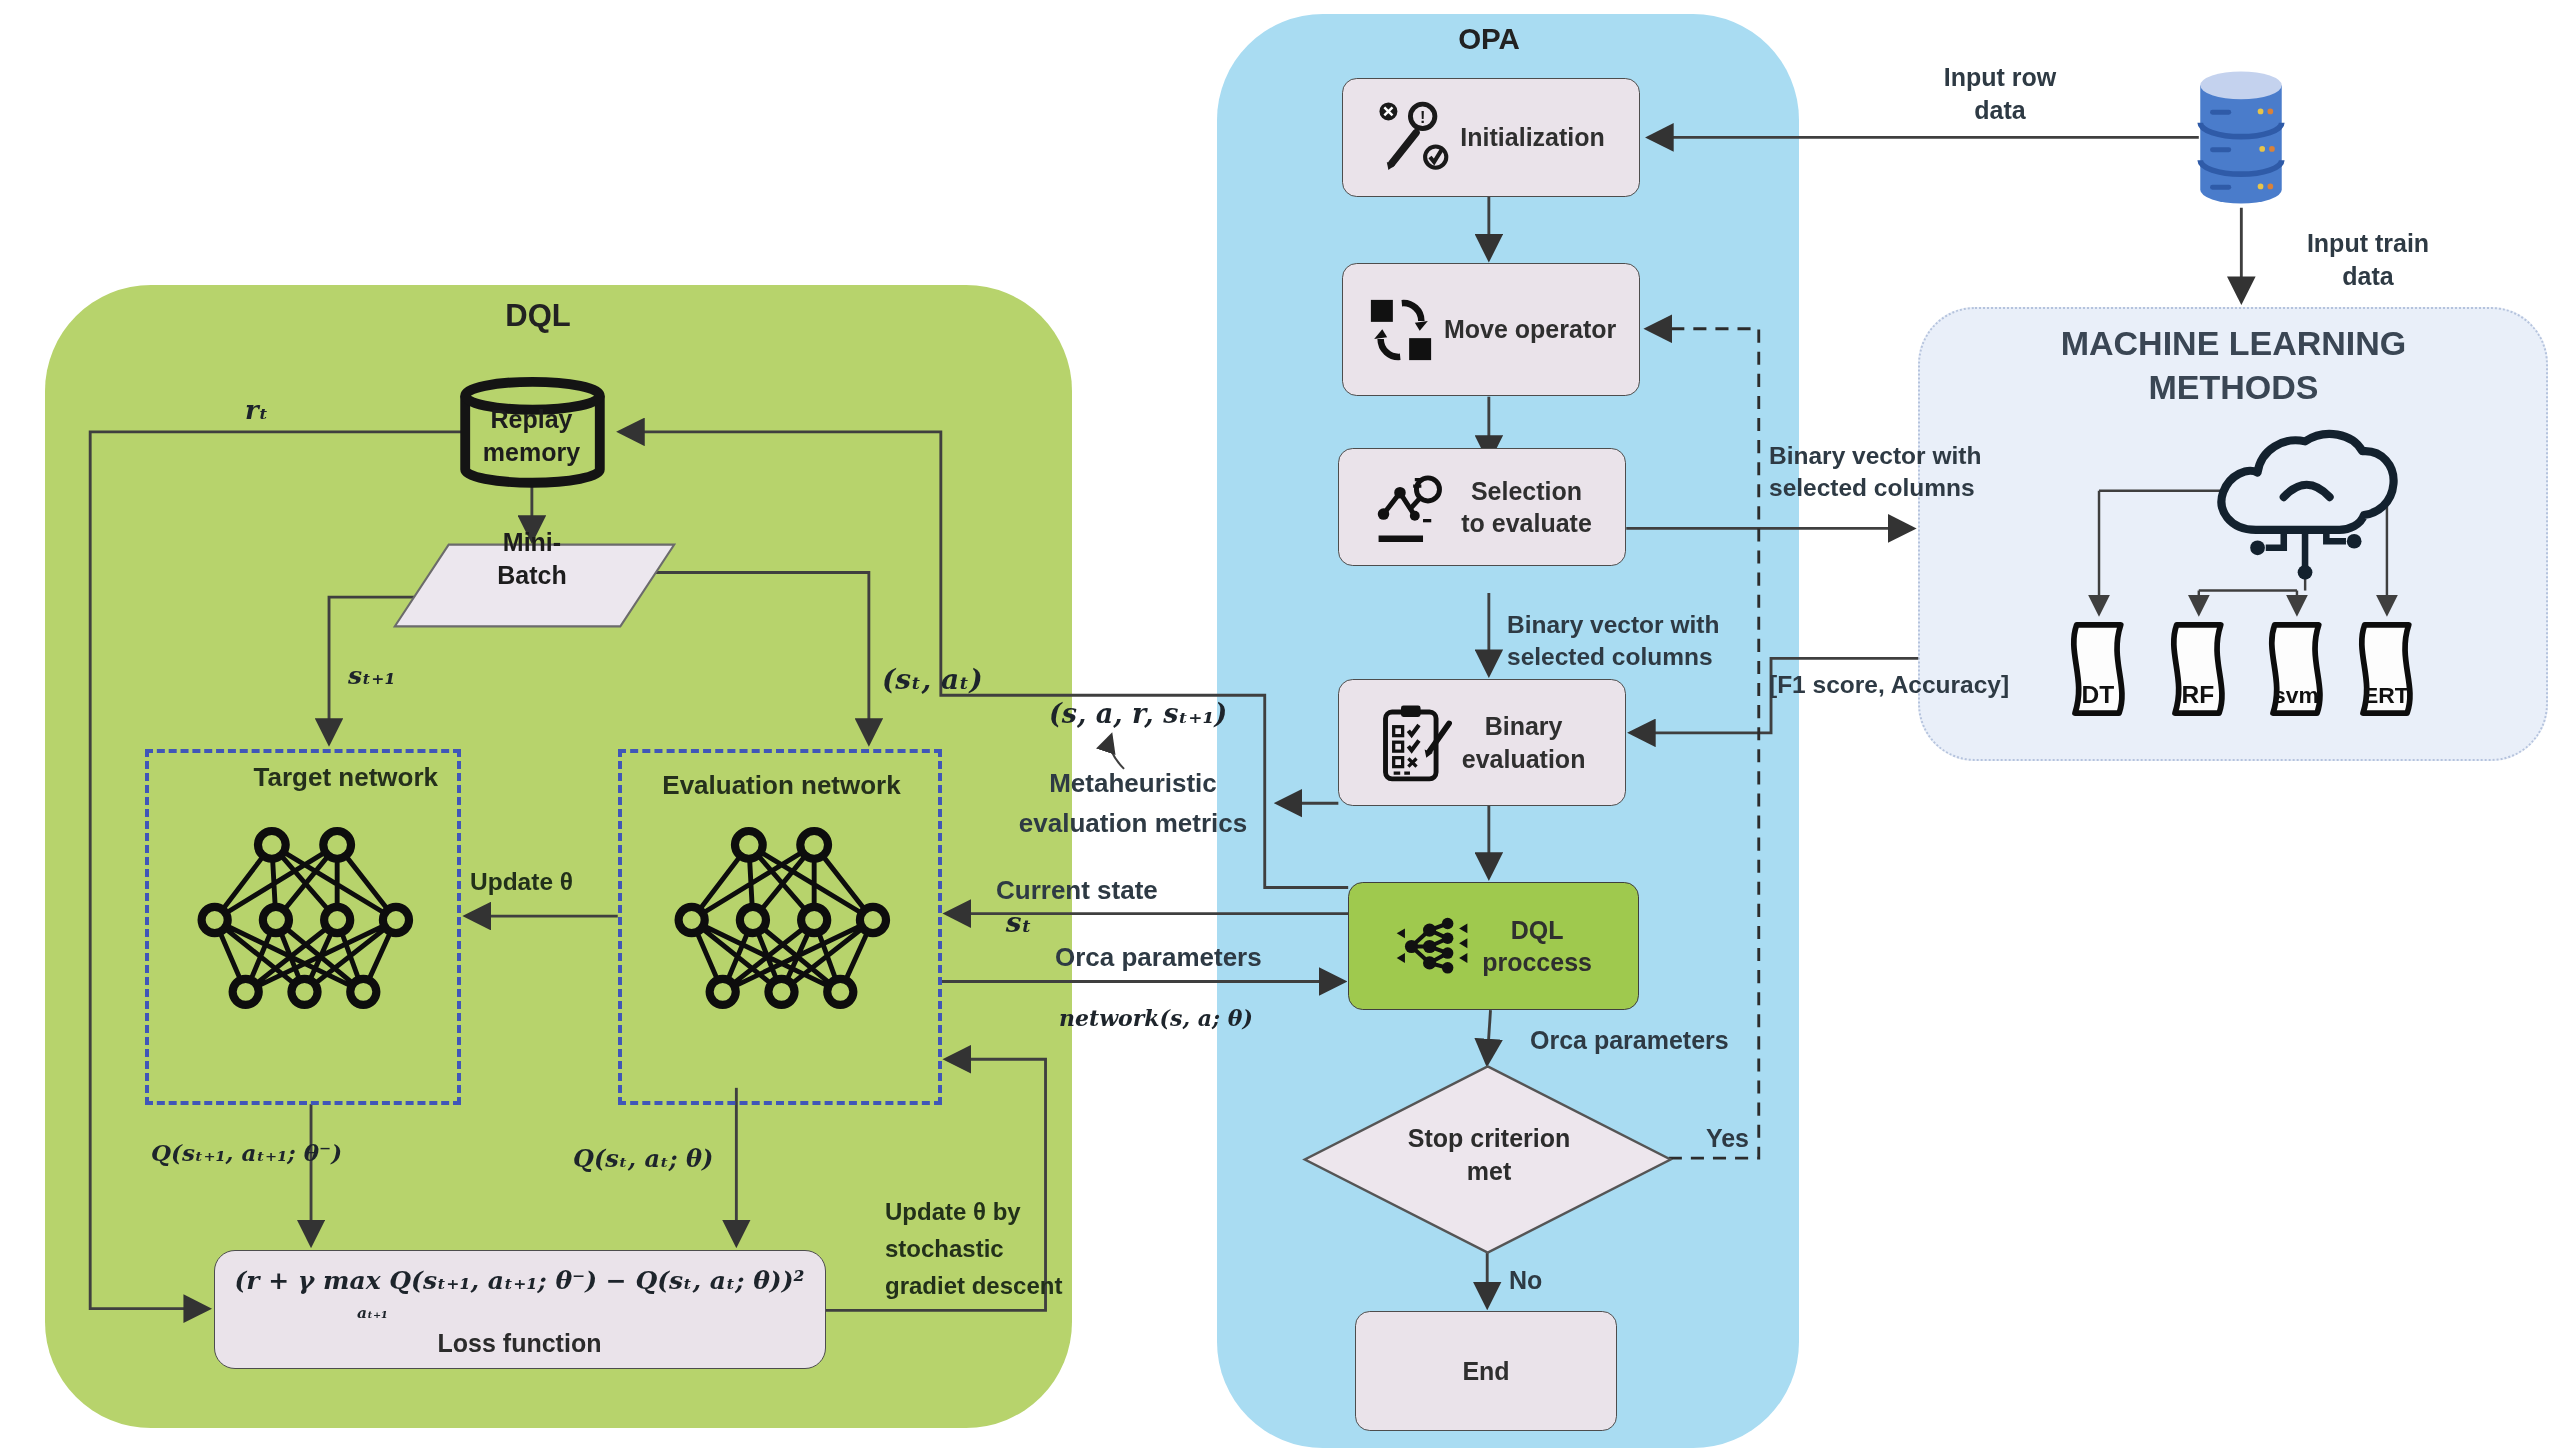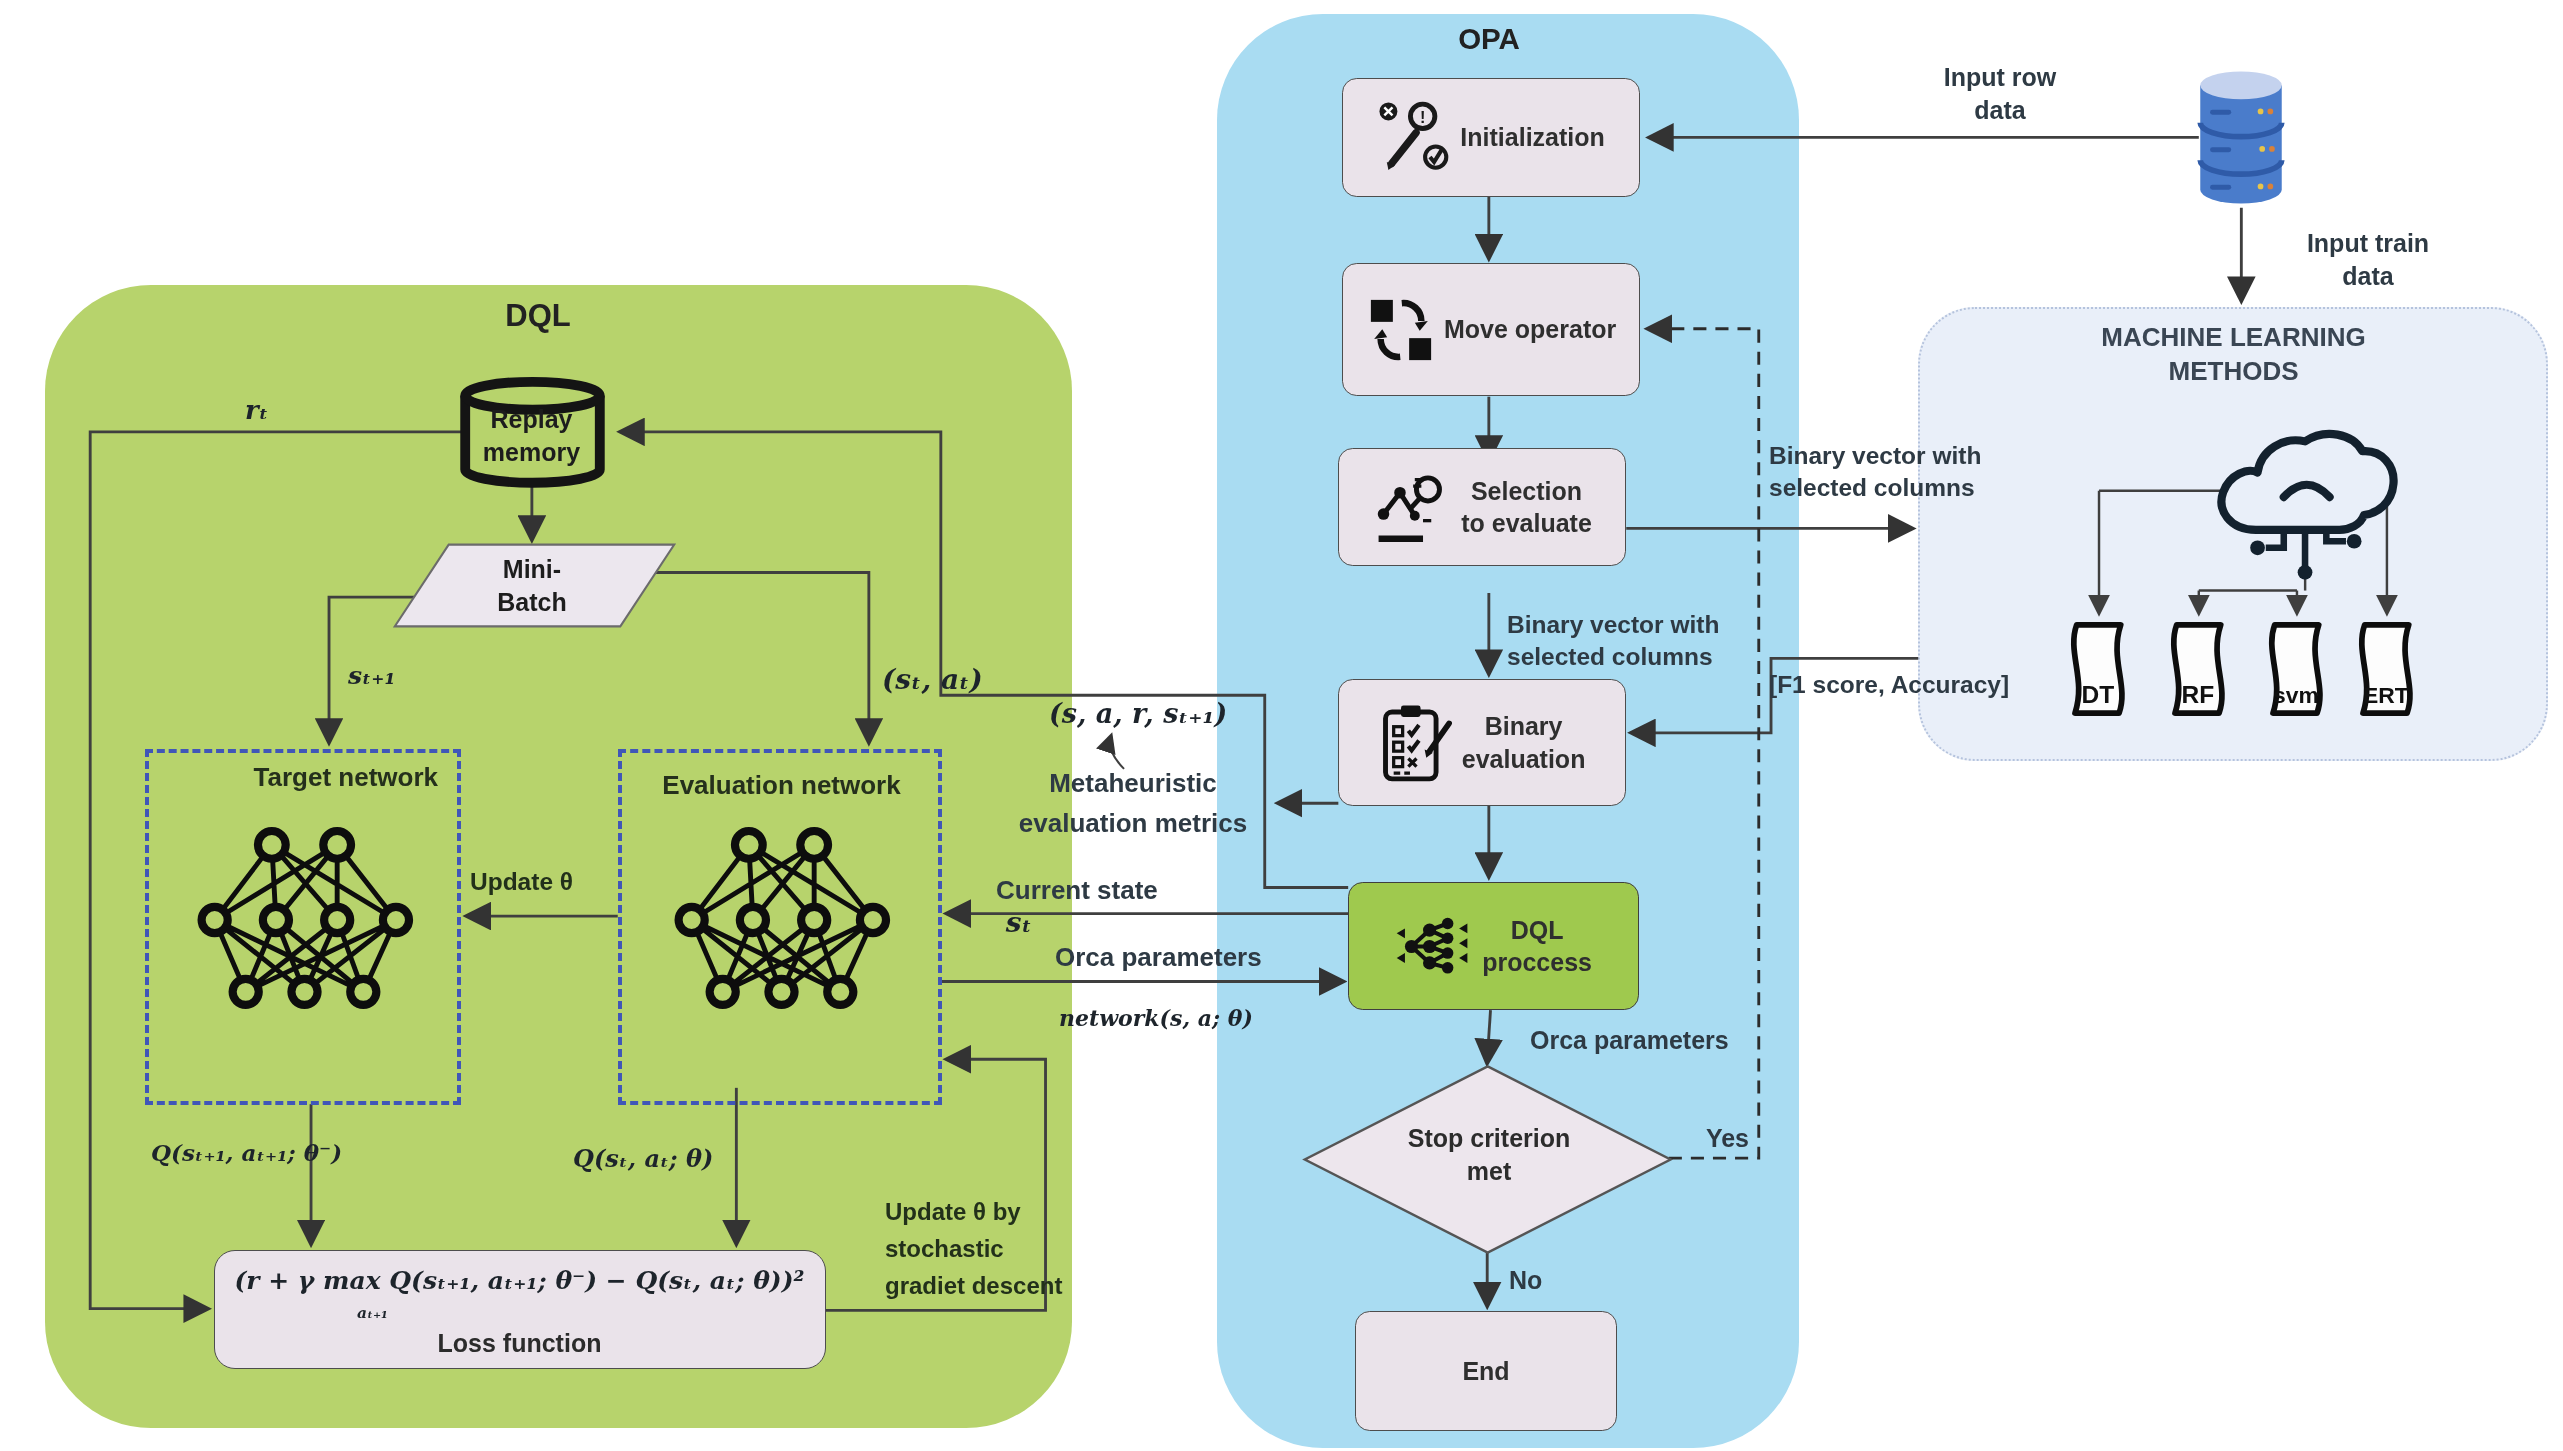--- a/index.html
+++ b/index.html
@@ -93,35 +93,35 @@
     <path d="M1009,1602 L1278,1602 L1278,1295 L1159,1295" marker-end="url(#ah)"></path>
 
     <path stroke-width="2.5" d="M1374,940 Q1352,918 1358,900" marker-end="url(#ah)"></path>
   </g>
 
   <path stroke="#2c2c2c" stroke-width="3.5" fill="none" stroke-dasharray="16 11" d="M2040,1416 L2150,1416 L2150,402 L2016,402" marker-end="url(#ah)"></path>
 </svg>
 
 <div class="lbl ctr" style="left:456px;top:296px;width:164px;font-size:31px;color:#222;">DQL</div>
 <div class="lbl ctr" style="left:1407px;top:19.6px;width:164px;font-size:29.5px;color:#222;">OPA</div>
-<div class="lbl ctr" style="left:1988px;top:321px;width:491px;font-size:26px;color:#3a4654;text-align:center;">MACHINE LEARNING
+<div class="lbl ctr" style="left:1988px;top:321px;width:491px;font-size:34px;color:#3a4654;text-align:center;">MACHINE LEARNING
 METHODS</div>
 
 <svg class="abs" style="left:457px;top:376px;" width="151" height="115" viewBox="0 0 184 140">
   <path d="M10,24 v90 a82,16 0 0 0 164,0 v-90" fill="none" stroke="#141414" stroke-width="12"></path>
   <ellipse cx="92" cy="24" rx="82" ry="17" fill="none" stroke="#141414" stroke-width="12"></ellipse>
 </svg>
 <div class="lbl ctr" style="left:462px;top:403px;width:139px;font-size:25px;color:#1d1d1d;text-align:center;">Replay
 memory</div>
 <div class="math" style="left:245px;top:395px;font-size:26px;">rₜ</div>
 
 <svg class="abs" style="left:393px;top:543px;" width="283" height="85" viewBox="0 0 346 104">
   <polygon points="68,2 344,2 278,102 2,102" fill="#ece7ee" stroke="#6b6b6b" stroke-width="2.5"></polygon>
 </svg>
-<div class="lbl ctr" style="left:438px;top:553px;width:188px;font-size:25px;color:#1d1d1d;text-align:center;">Mini-
+<div class="lbl ctr" style="left:438px;top:526px;width:188px;font-size:25px;color:#1d1d1d;text-align:center;">Mini-
 Batch</div>
 <div class="math" style="left:348px;top:661px;font-size:25px;">sₜ₊₁</div>
 <div class="math" style="left:882px;top:663px;font-size:28px;">(sₜ, aₜ)</div>
 
 <div class="netbox" style="left:145px;top:749px;width:316px;height:356px;"></div>
 <div class="lbl" style="left:176px;top:761px;width:262px;font-size:26px;color:#25301c;text-align:right;">Target network</div>
 <div class="netbox" style="left:618px;top:749px;width:324px;height:356px;"></div>
 <div class="lbl" style="left:634px;top:769px;width:295px;font-size:26px;color:#25301c;text-align:center;">Evaluation network</div>
 
 <svg class="abs" style="left:182px;top:822px;" width="245" height="196" viewBox="0 0 300 240">

